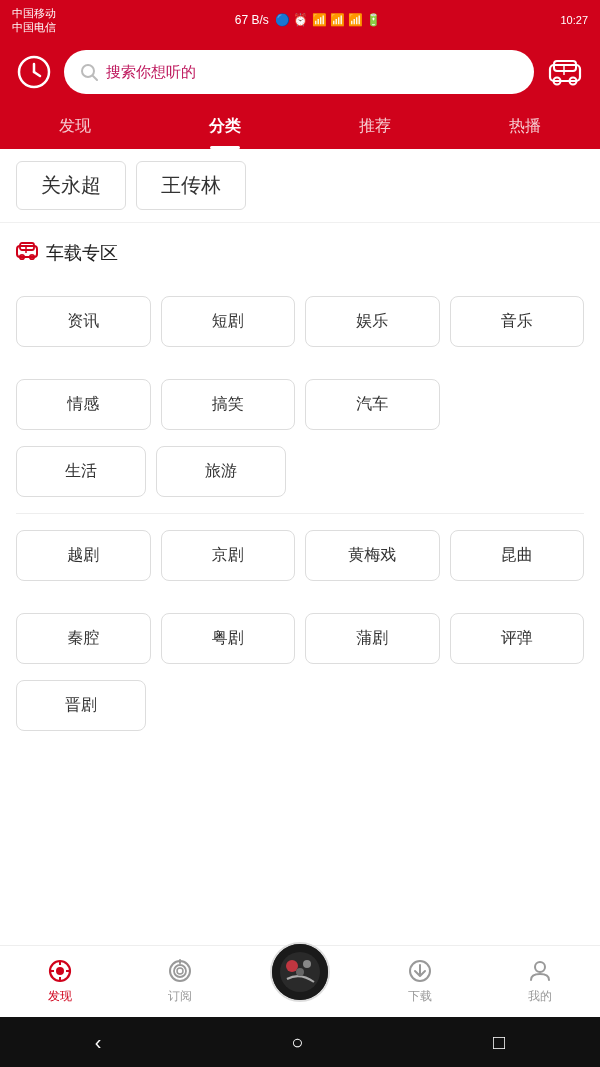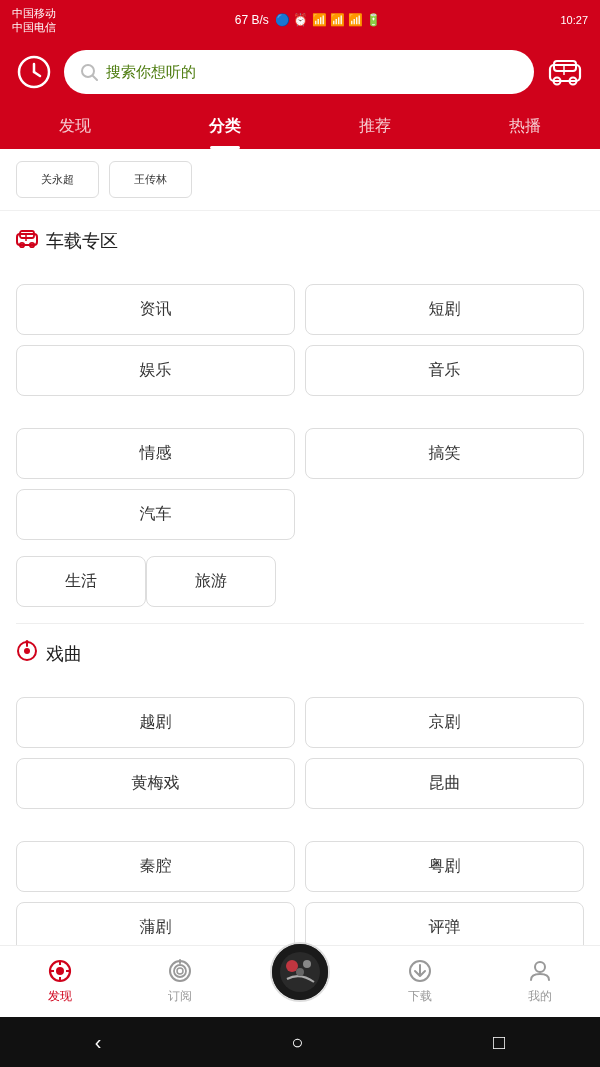--- a/index.html
+++ b/index.html
@@ -47,21 +47,21 @@
       border-radius: 22px;
       height: 44px;
       display: flex;
       align-items: center;
       padding: 0 16px;
       gap: 8px;
       color: #999;
       font-size: 16px;
     }
     .search-placeholder {
-      color: #4d7c0f;
+      color: #be185d;
       font-size: 15px;
     }
     .car-icon {
       width: 38px;
       height: 38px;
       flex-shrink: 0;
       color: white;
     }
 
     
@@ -106,21 +106,21 @@
     .partial-tags {
       padding: 12px 16px;
       display: flex;
       gap: 10px;
       border-bottom: 1px solid #f0f0f0;
     }
     .tag-btn {
       border: 1px solid #ddd;
       border-radius: 6px;
       padding: 10px 24px;
-      font-size: 11px;
+      font-size: 20px;
       background: white;
       color: #333;
       cursor: pointer;
     }
 
     
     .section {
       padding: 16px 16px 0 16px;
     }
     .section-title {
@@ -137,37 +137,38 @@
     }
     .section-divider {
       height: 1px;
       background: #eee;
       margin: 0 16px;
     }
 
     
     .tag-grid {
       display: grid;
-      grid-template-columns: repeat(2, 1fr);
+      grid-template-columns: repeat(4, 1fr);
       gap: 10px;
       padding: 16px 16px 16px 16px;
     }
     .tag-grid-item {
       border: 1px solid #ddd;
       border-radius: 8px;
       padding: 14px 0;
       text-align: center;
       font-size: 16px;
       color: #333;
       background: white;
       cursor: pointer;
     }
     .tag-grid-2col {
       display: grid;
       grid-template-columns: repeat(2, 130px);
+      gap: 10px;
       padding: 0 16px 16px 16px;
     }
 
     
     .bottom-nav {
       position: fixed;
       bottom: 50px;
       width: 600px;
       background: white;
       border-top: 1px solid #eee;
@@ -306,48 +307,38 @@
     <div class="tag-grid-item">汽车</div>
   </div>
 
   <div class="tag-grid-2col">
     <div class="tag-grid-item">生活</div>
     <div class="tag-grid-item">旅游</div>
   </div>
 
   <div class="section-divider"></div>
 
-  <div class="section">
-    <div class="section-title">
-      <span>
-        <svg width="22" height="22" viewBox="0 0 22 22" fill="none">
-          <circle cx="11" cy="11" r="9" stroke="#d0021b" stroke-width="2"></circle>
-          <circle cx="11" cy="11" r="3" fill="#d0021b"></circle>
-          <line x1="11" y1="2" x2="11" y2="6" stroke="#d0021b" stroke-width="2" stroke-linecap="round"></line>
-          <circle cx="11" cy="1.5" r="1.5" fill="#d0021b"></circle>
-        </svg>
-      </span>
-      <span class="section-title-text">戏曲</span>
-    </div>
-  </div>
 
   <div class="tag-grid">
     <div class="tag-grid-item">越剧</div>
     <div class="tag-grid-item">京剧</div>
     <div class="tag-grid-item">黄梅戏</div>
     <div class="tag-grid-item">昆曲</div>
   </div>
 
   <div class="tag-grid">
     <div class="tag-grid-item">秦腔</div>
     <div class="tag-grid-item">粤剧</div>
     <div class="tag-grid-item">蒲剧</div>
     <div class="tag-grid-item">评弹</div>
   </div>
 
+  <div class="tag-grid-2col">
+    <div class="tag-grid-item">晋剧</div>
+  </div>
 
 </div>
 
 <div class="bottom-nav">
   <div class="bottom-nav-item active">
     <svg width="26" height="26" viewBox="0 0 26 26" fill="none">
       <circle cx="13" cy="13" r="10" stroke="#d0021b" stroke-width="2.2"></circle>
       <circle cx="13" cy="13" r="4" fill="#d0021b"></circle>
       <line x1="13" y1="3" x2="13" y2="7" stroke="#d0021b" stroke-width="2"></line>
       <line x1="13" y1="19" x2="13" y2="23" stroke="#d0021b" stroke-width="2"></line>

